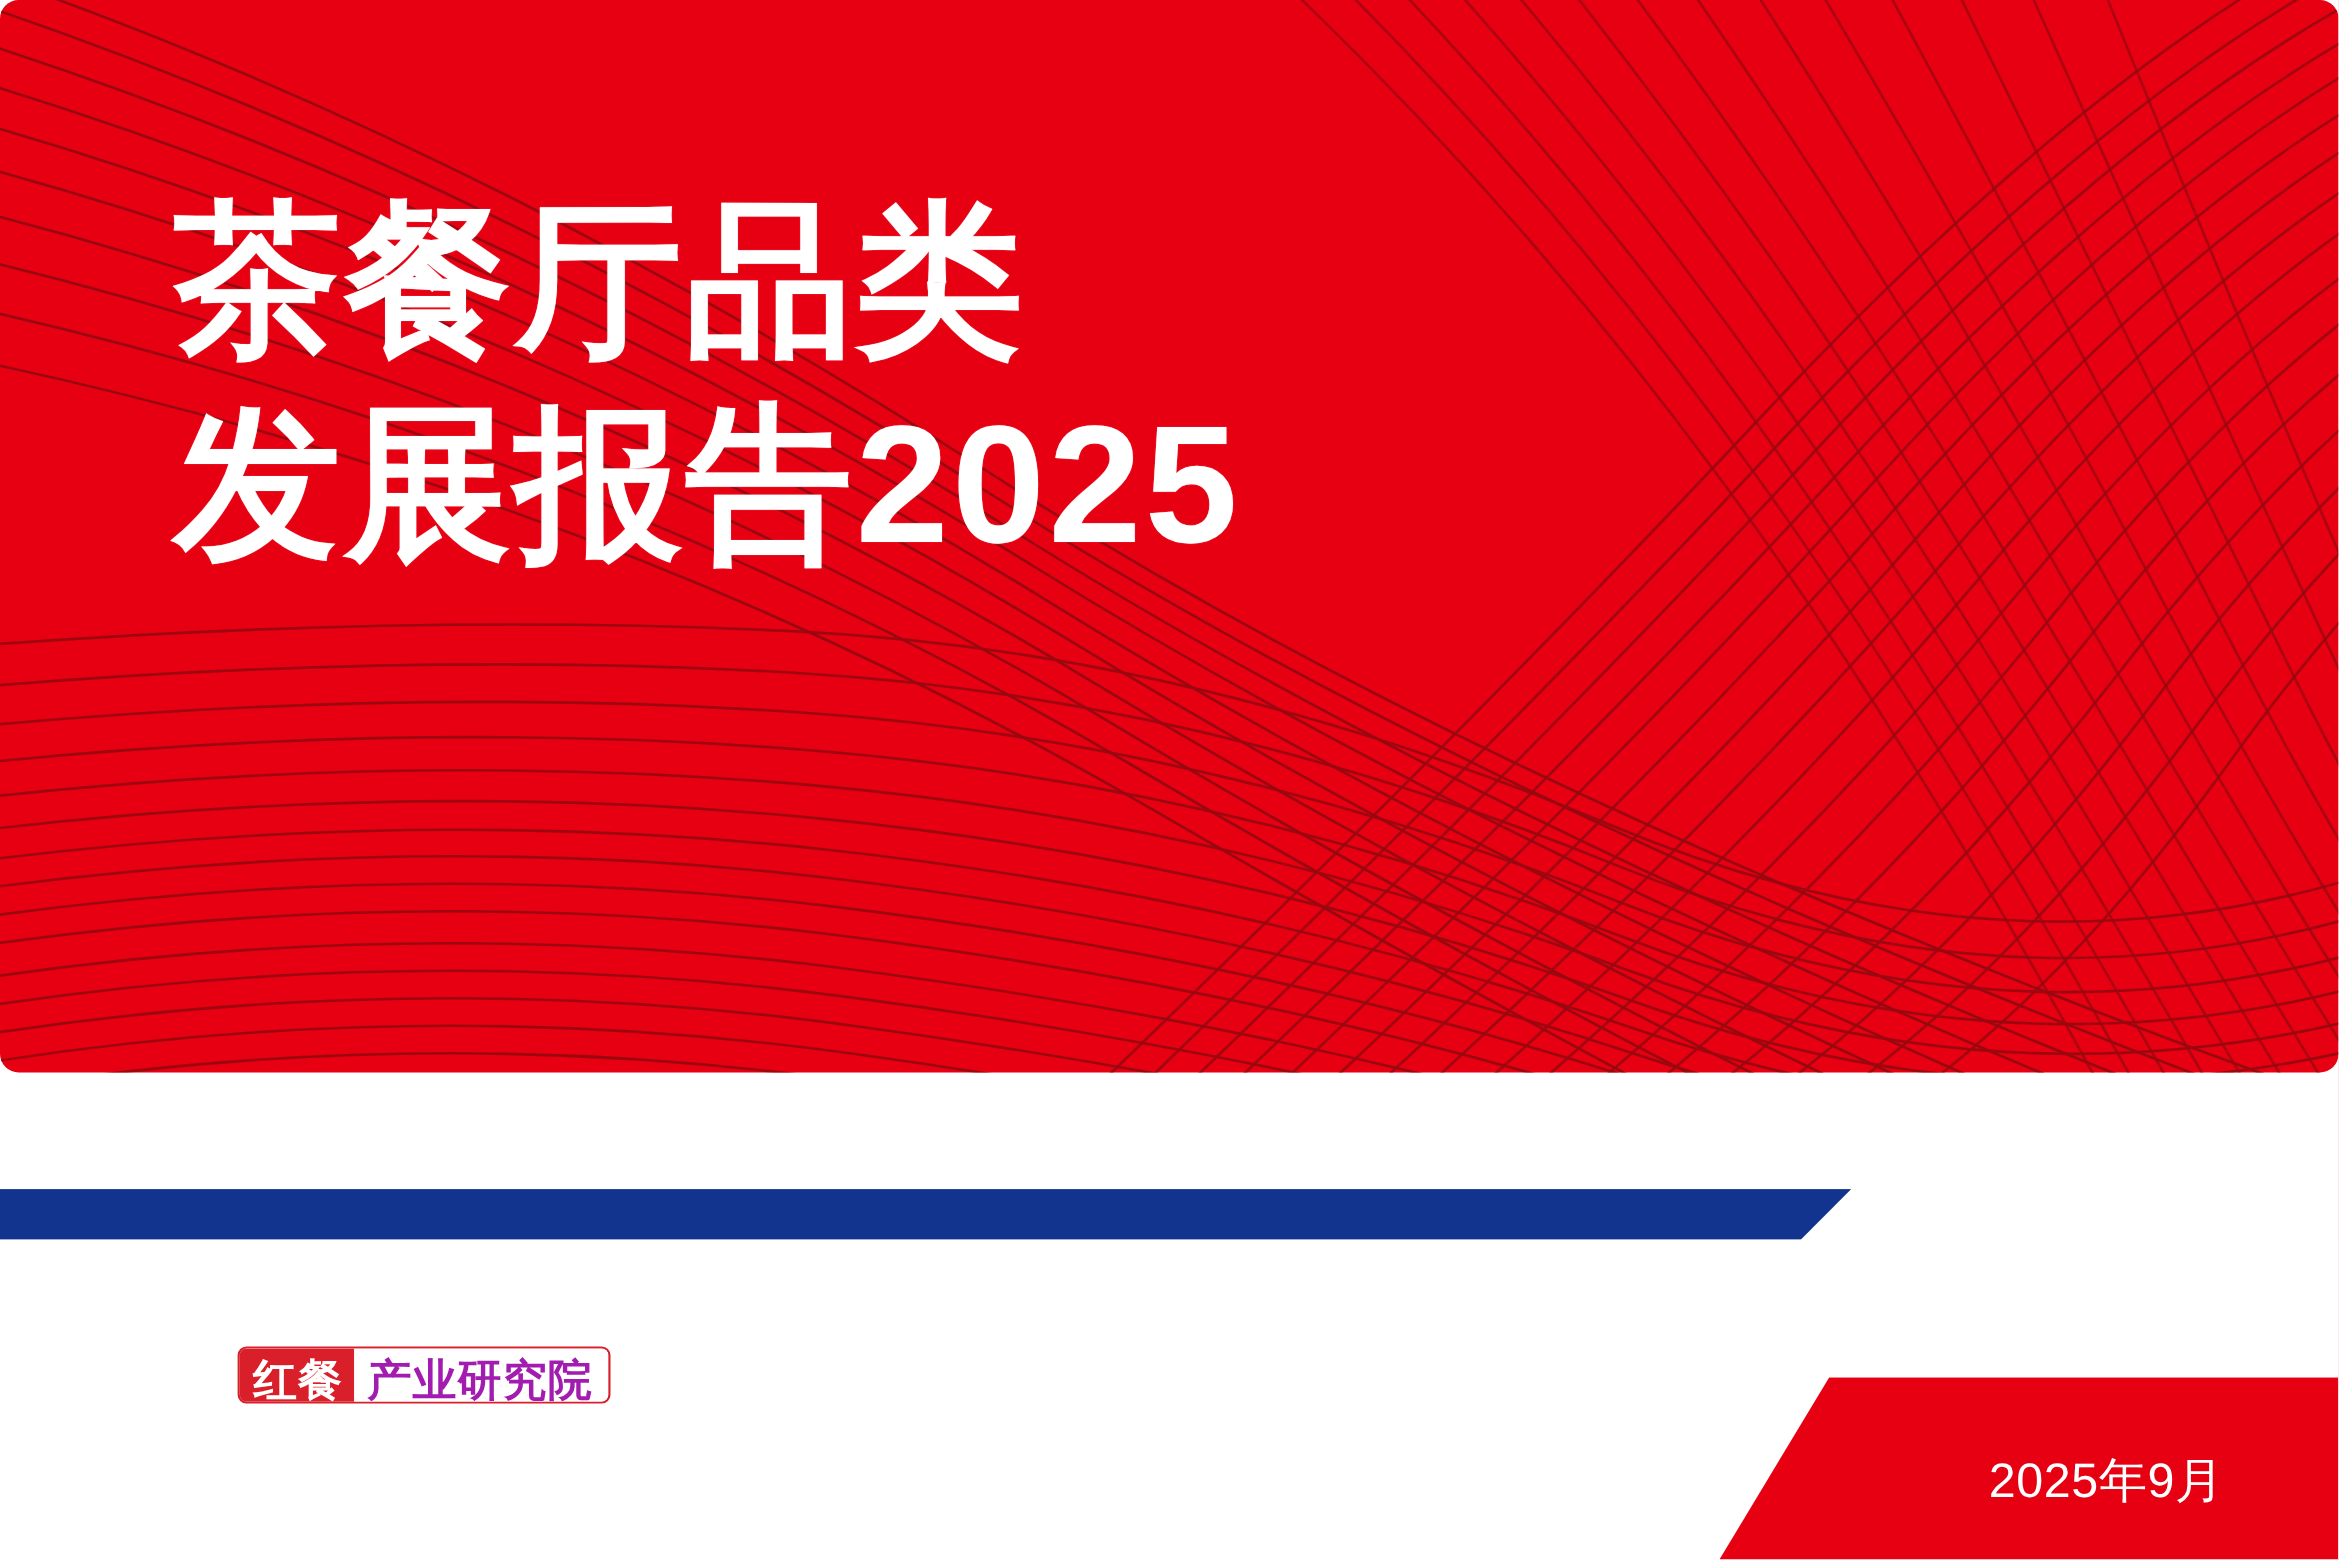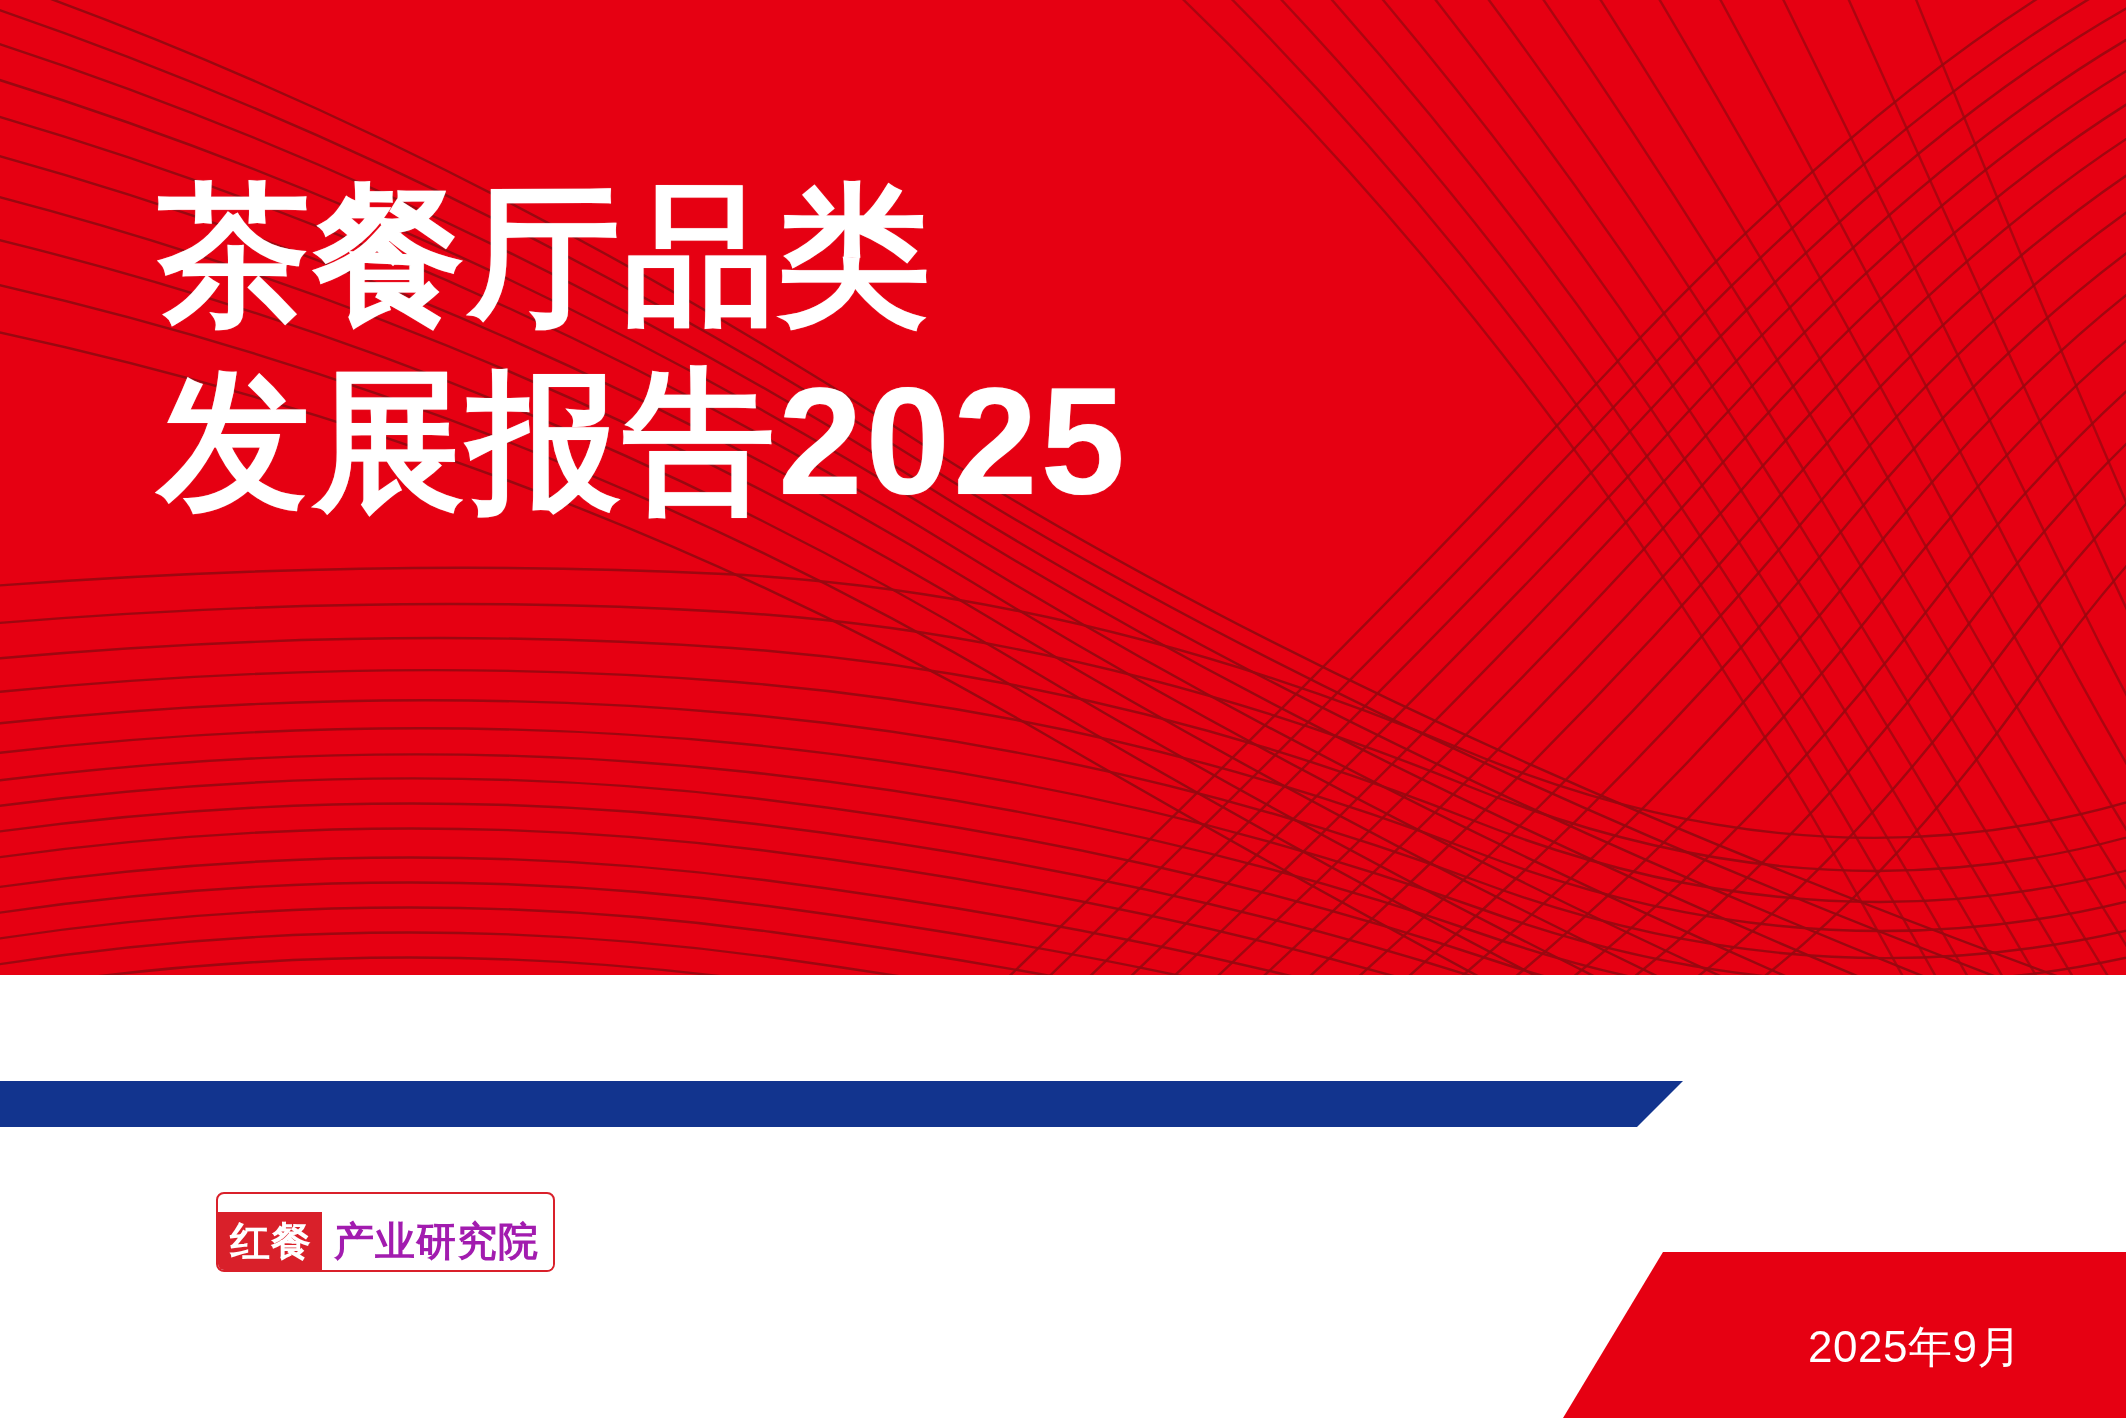--- a/index.html
+++ b/index.html
@@ -22,20 +22,21 @@
 
   
   .hero {
     position: absolute;
     left: 0;
     top: 0;
     width: 2126px;
     height: 975px;
     background: #E60012;
     overflow: hidden;
+    border-radius: 17px;
   }
   .hero-svg {
     position: absolute;
     left: 0;
     top: 0;
     width: 2126px;
     height: 1081px;
     display: block;
   }
 
@@ -86,24 +87,24 @@
     top: 1127px;
     width: 2126px;
     height: 291px;
     background: #ffffff;
   }
 
   
   .logo {
     position: absolute;
     left: 216px;
-    top: 1192px;
-    height: 80px;
+    top: 1224px;
+    height: 52px;
     display: flex;
-    align-items: flex-end;
+    align-items: flex-start;
     border: 2px solid #D9202A;
     border-radius: 8px;
     overflow: hidden;
     background: #ffffff;
     box-sizing: border-box;
   }
   .logo-mark {
     background: #D9202A;
     color: #ffffff;
     font-weight: 700;

